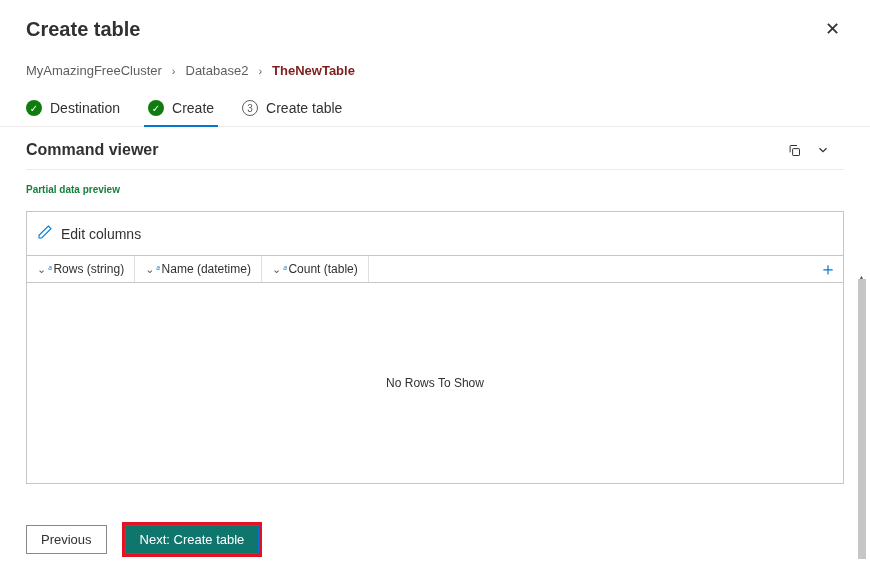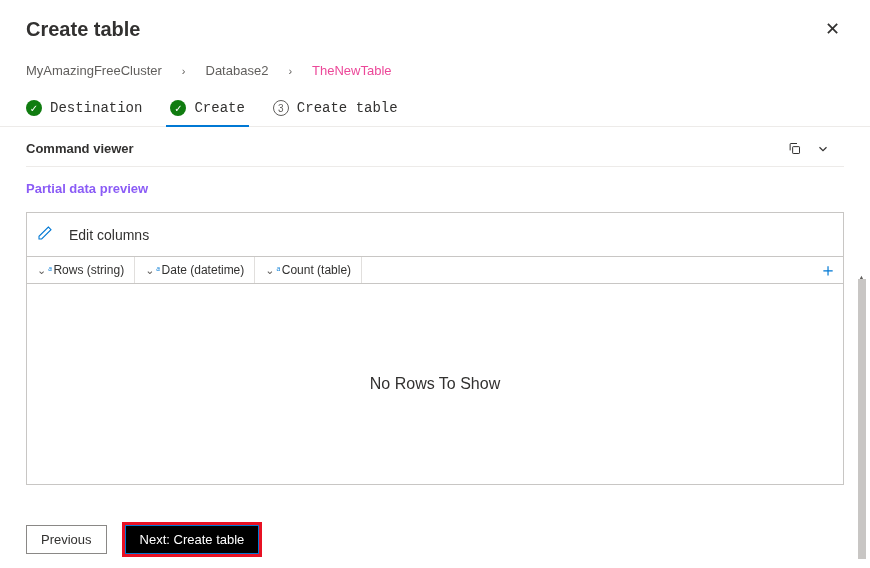--- a/index.html
+++ b/index.html
@@ -31,31 +31,31 @@
     }
     .close-x {
       font-size: 18px;
       color: #323130;
       cursor: pointer;
       padding: 0 4px;
     }
     .breadcrumb {
       display: flex;
       align-items: center;
-      gap: 20px;
+      gap: 10px;
       margin-top: 22px;
       font-size: 13px;
       color: #605e5c;
     }
     .breadcrumb .crumb {
       cursor: pointer;
     }
     .breadcrumb .crumb.current {
-      font-weight: 400;
-      color: #ec4899;
+      font-weight: 700;
+      color: #7f1d1d;
     }
     .breadcrumb .chev {
       font-size: 11px;
       color: #605e5c;
     }
     .steps {
       display: flex;
       align-items: center;
       gap: 28px;
       margin-top: 22px;
@@ -99,69 +99,68 @@
       border: 1px solid #605e5c;
       display: inline-flex;
       align-items: center;
       justify-content: center;
       color: #605e5c;
       font-size: 10px;
       flex-shrink: 0;
     }
     .step-label {
       color: #323130;
-      font-family: Liberation Mono, monospace;
     }
     .content {
       padding: 0 0 0 0;
       position: relative;
     }
     .section {
       padding: 14px 26px 0 26px;
     }
     .cmd-row {
       display: flex;
       justify-content: space-between;
       align-items: center;
       border-bottom: 1px solid #edebe9;
       padding-bottom: 10px;
     }
     .cmd-title {
-      font-size: 13px;
+      font-size: 16px;
       font-weight: 600;
       color: #323130;
     }
     .cmd-icons {
       display: flex;
       align-items: center;
       gap: 14px;
       padding-right: 14px;
     }
     .icon-btn {
       cursor: pointer;
       font-size: 14px;
       color: #323130;
       display: inline-flex;
       align-items: center;
     }
     .preview-title {
-      font-size: 13px;
+      font-size: 10px;
       font-weight: 600;
-      color: #8b5cf6;
+      color: #15803d;
       margin-top: 14px;
     }
     .preview-box {
       margin: 16px 26px 0 26px;
       border: 1px solid #c8c6c4;
       position: relative;
     }
     .edit-cols {
       display: flex;
       align-items: center;
-      gap: 16px;
+      gap: 8px;
       padding: 12px 10px;
       border-bottom: 1px solid #c8c6c4;
       font-size: 14px;
       cursor: pointer;
       color: #323130;
     }
     .pencil {
       color: #0078d4;
       font-size: 15px;
     }
@@ -199,21 +198,21 @@
       color: #0078d4;
       font-size: 18px;
       cursor: pointer;
       font-weight: 300;
     }
     .grid-body {
       height: 200px;
       display: flex;
       align-items: center;
       justify-content: center;
-      font-size: 16px;
+      font-size: 12px;
       color: #323130;
     }
     .scroll-track {
       position: absolute;
       right: 4px;
       top: 152px;
       width: 8px;
       height: 330px;
       background: transparent;
     }
@@ -247,21 +246,21 @@
       padding: 6px 14px;
       font-size: 13px;
       background: #fff;
       border: 1px solid #8a8886;
       color: #323130;
       cursor: pointer;
       min-width: 72px;
       text-align: center;
     }
     .btn.primary {
-      background: #000000;
+      background: #0f766e;
       color: #fff;
       border-color: #0078d4;
     }
     .btn.highlighted {
       outline: 3px solid #e81123;
       outline-offset: 0;
     }
   </style>
 </head>
 <body>
@@ -327,21 +326,21 @@
     </div>
     <div class="grid-header">
       <div class="col">
         <span class="arrow">⌄</span>
         <span class="type-ic">ᵃ</span>
         <span>Rows (string)</span>
       </div>
       <div class="col">
         <span class="arrow">⌄</span>
         <span class="type-ic">ᵃ</span>
-        <span>Date (datetime)</span>
+        <span>Name (datetime)</span>
       </div>
       <div class="col">
         <span class="arrow">⌄</span>
         <span class="type-ic">ᵃ</span>
         <span>Count (table)</span>
       </div>
       <div class="add-col">＋</div>
     </div>
     <div class="grid-body">
       <span>No Rows To Show</span>

